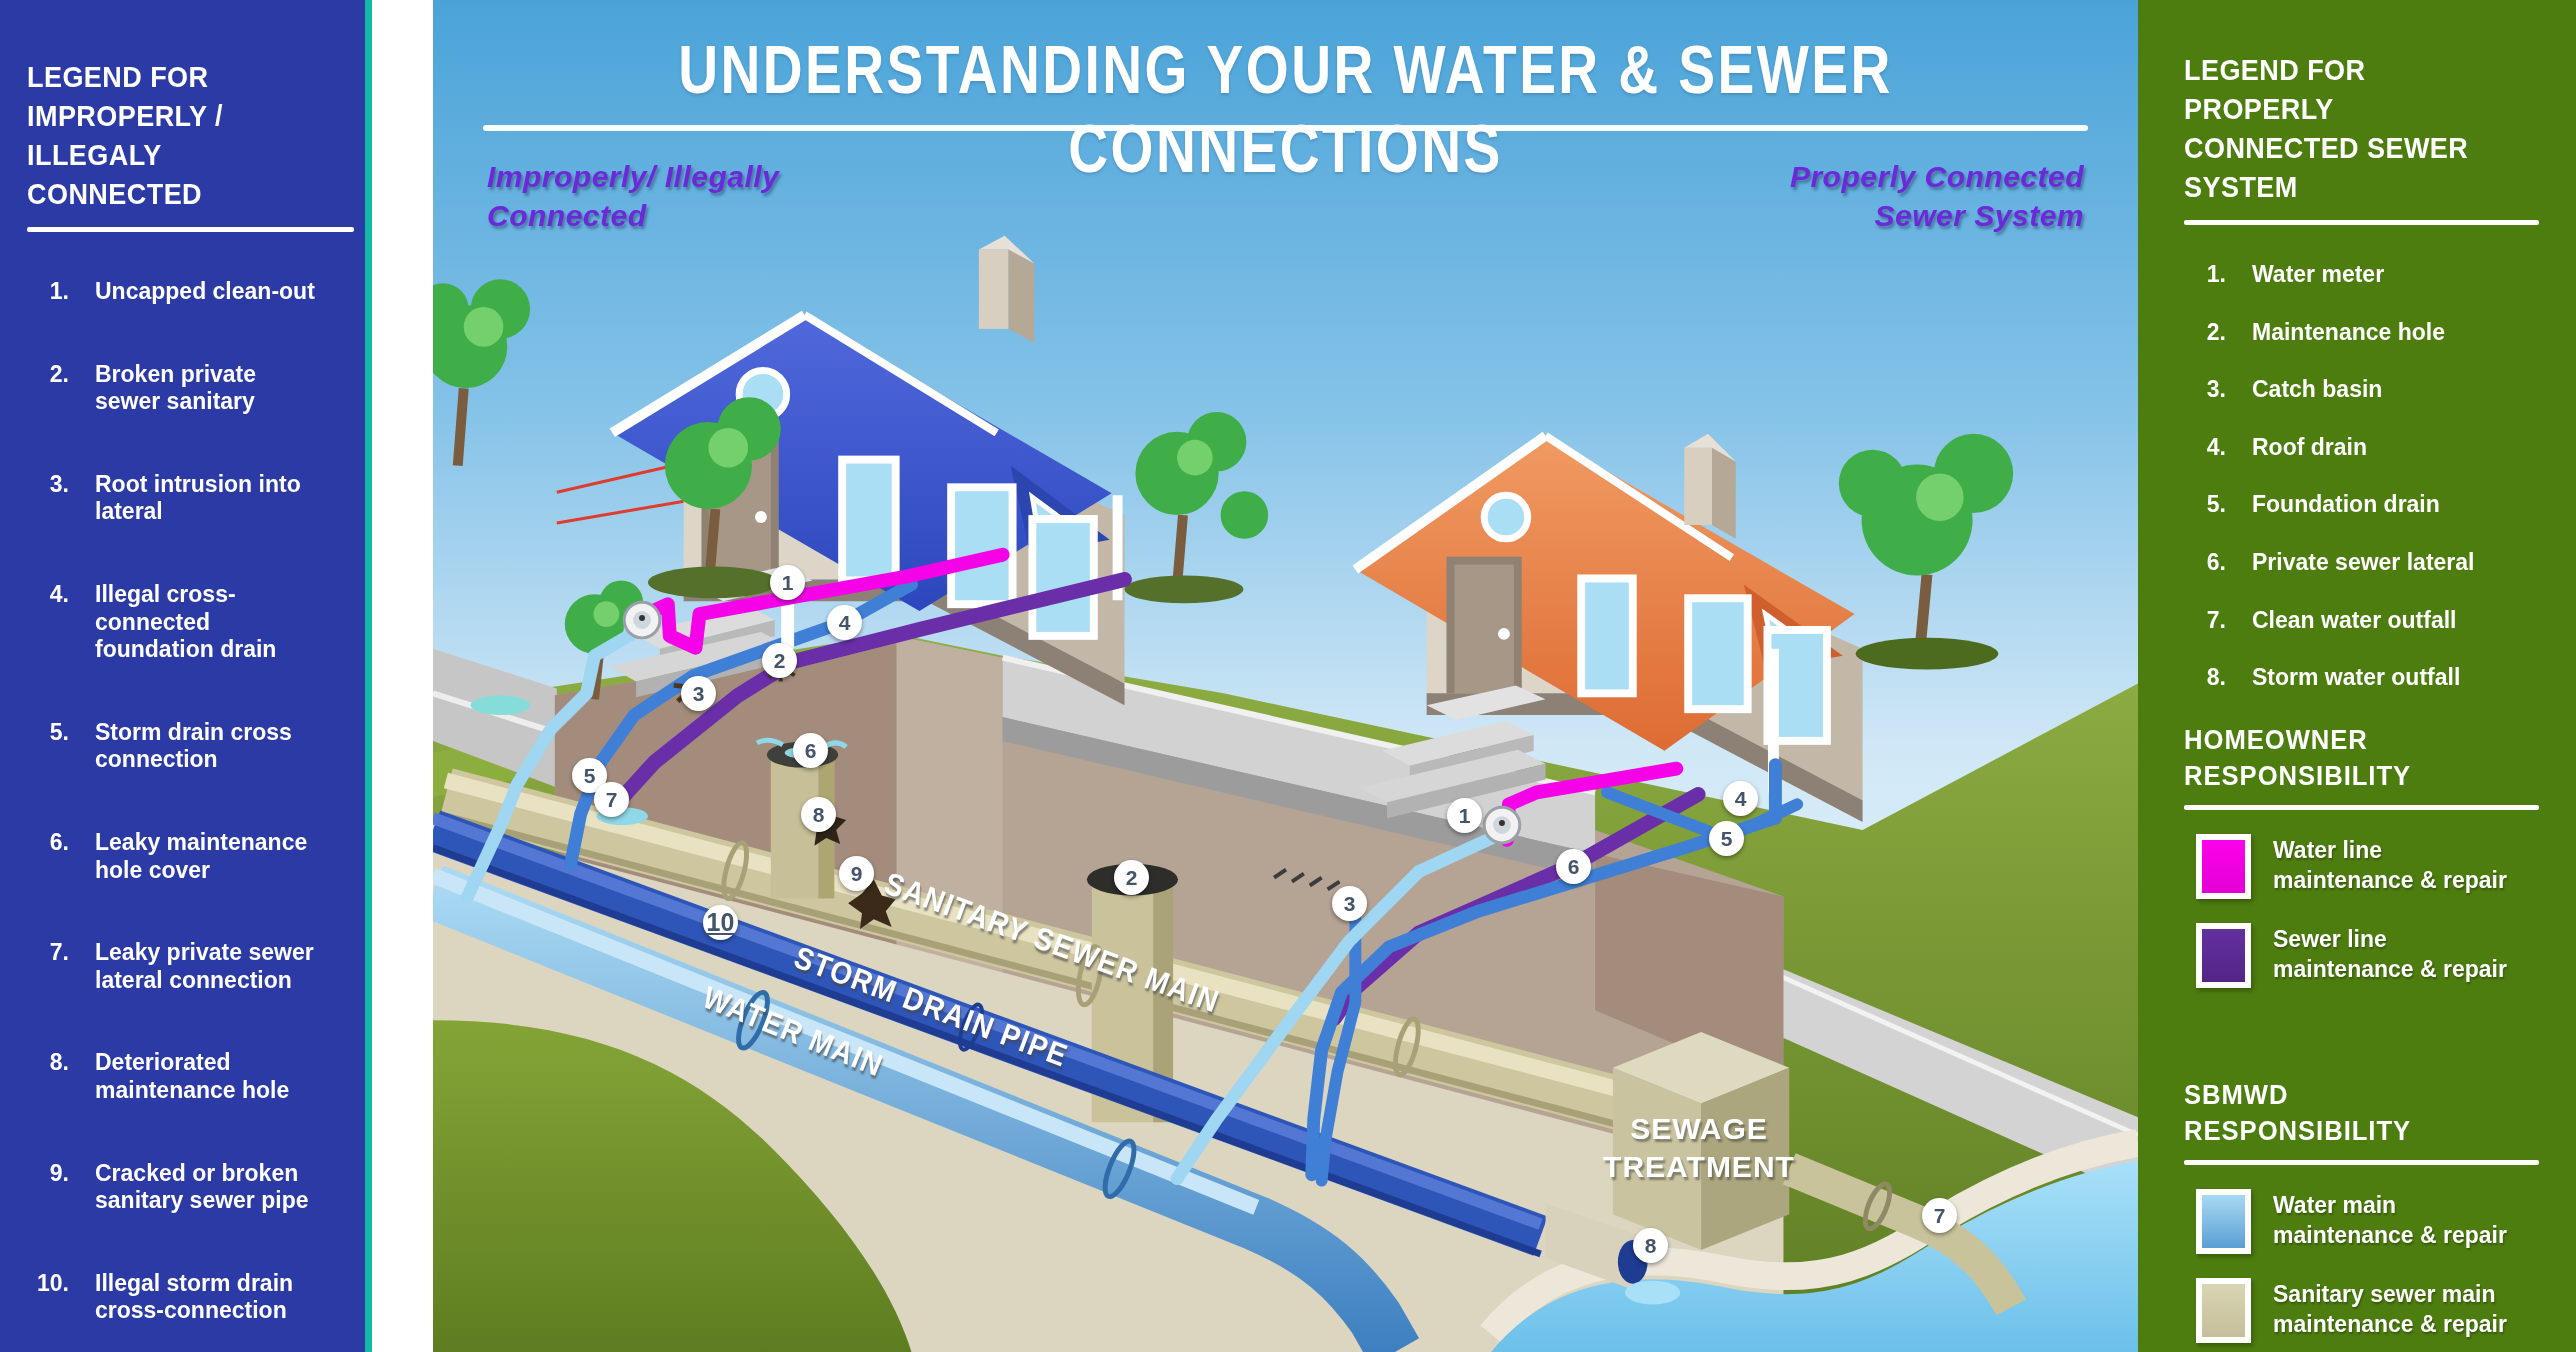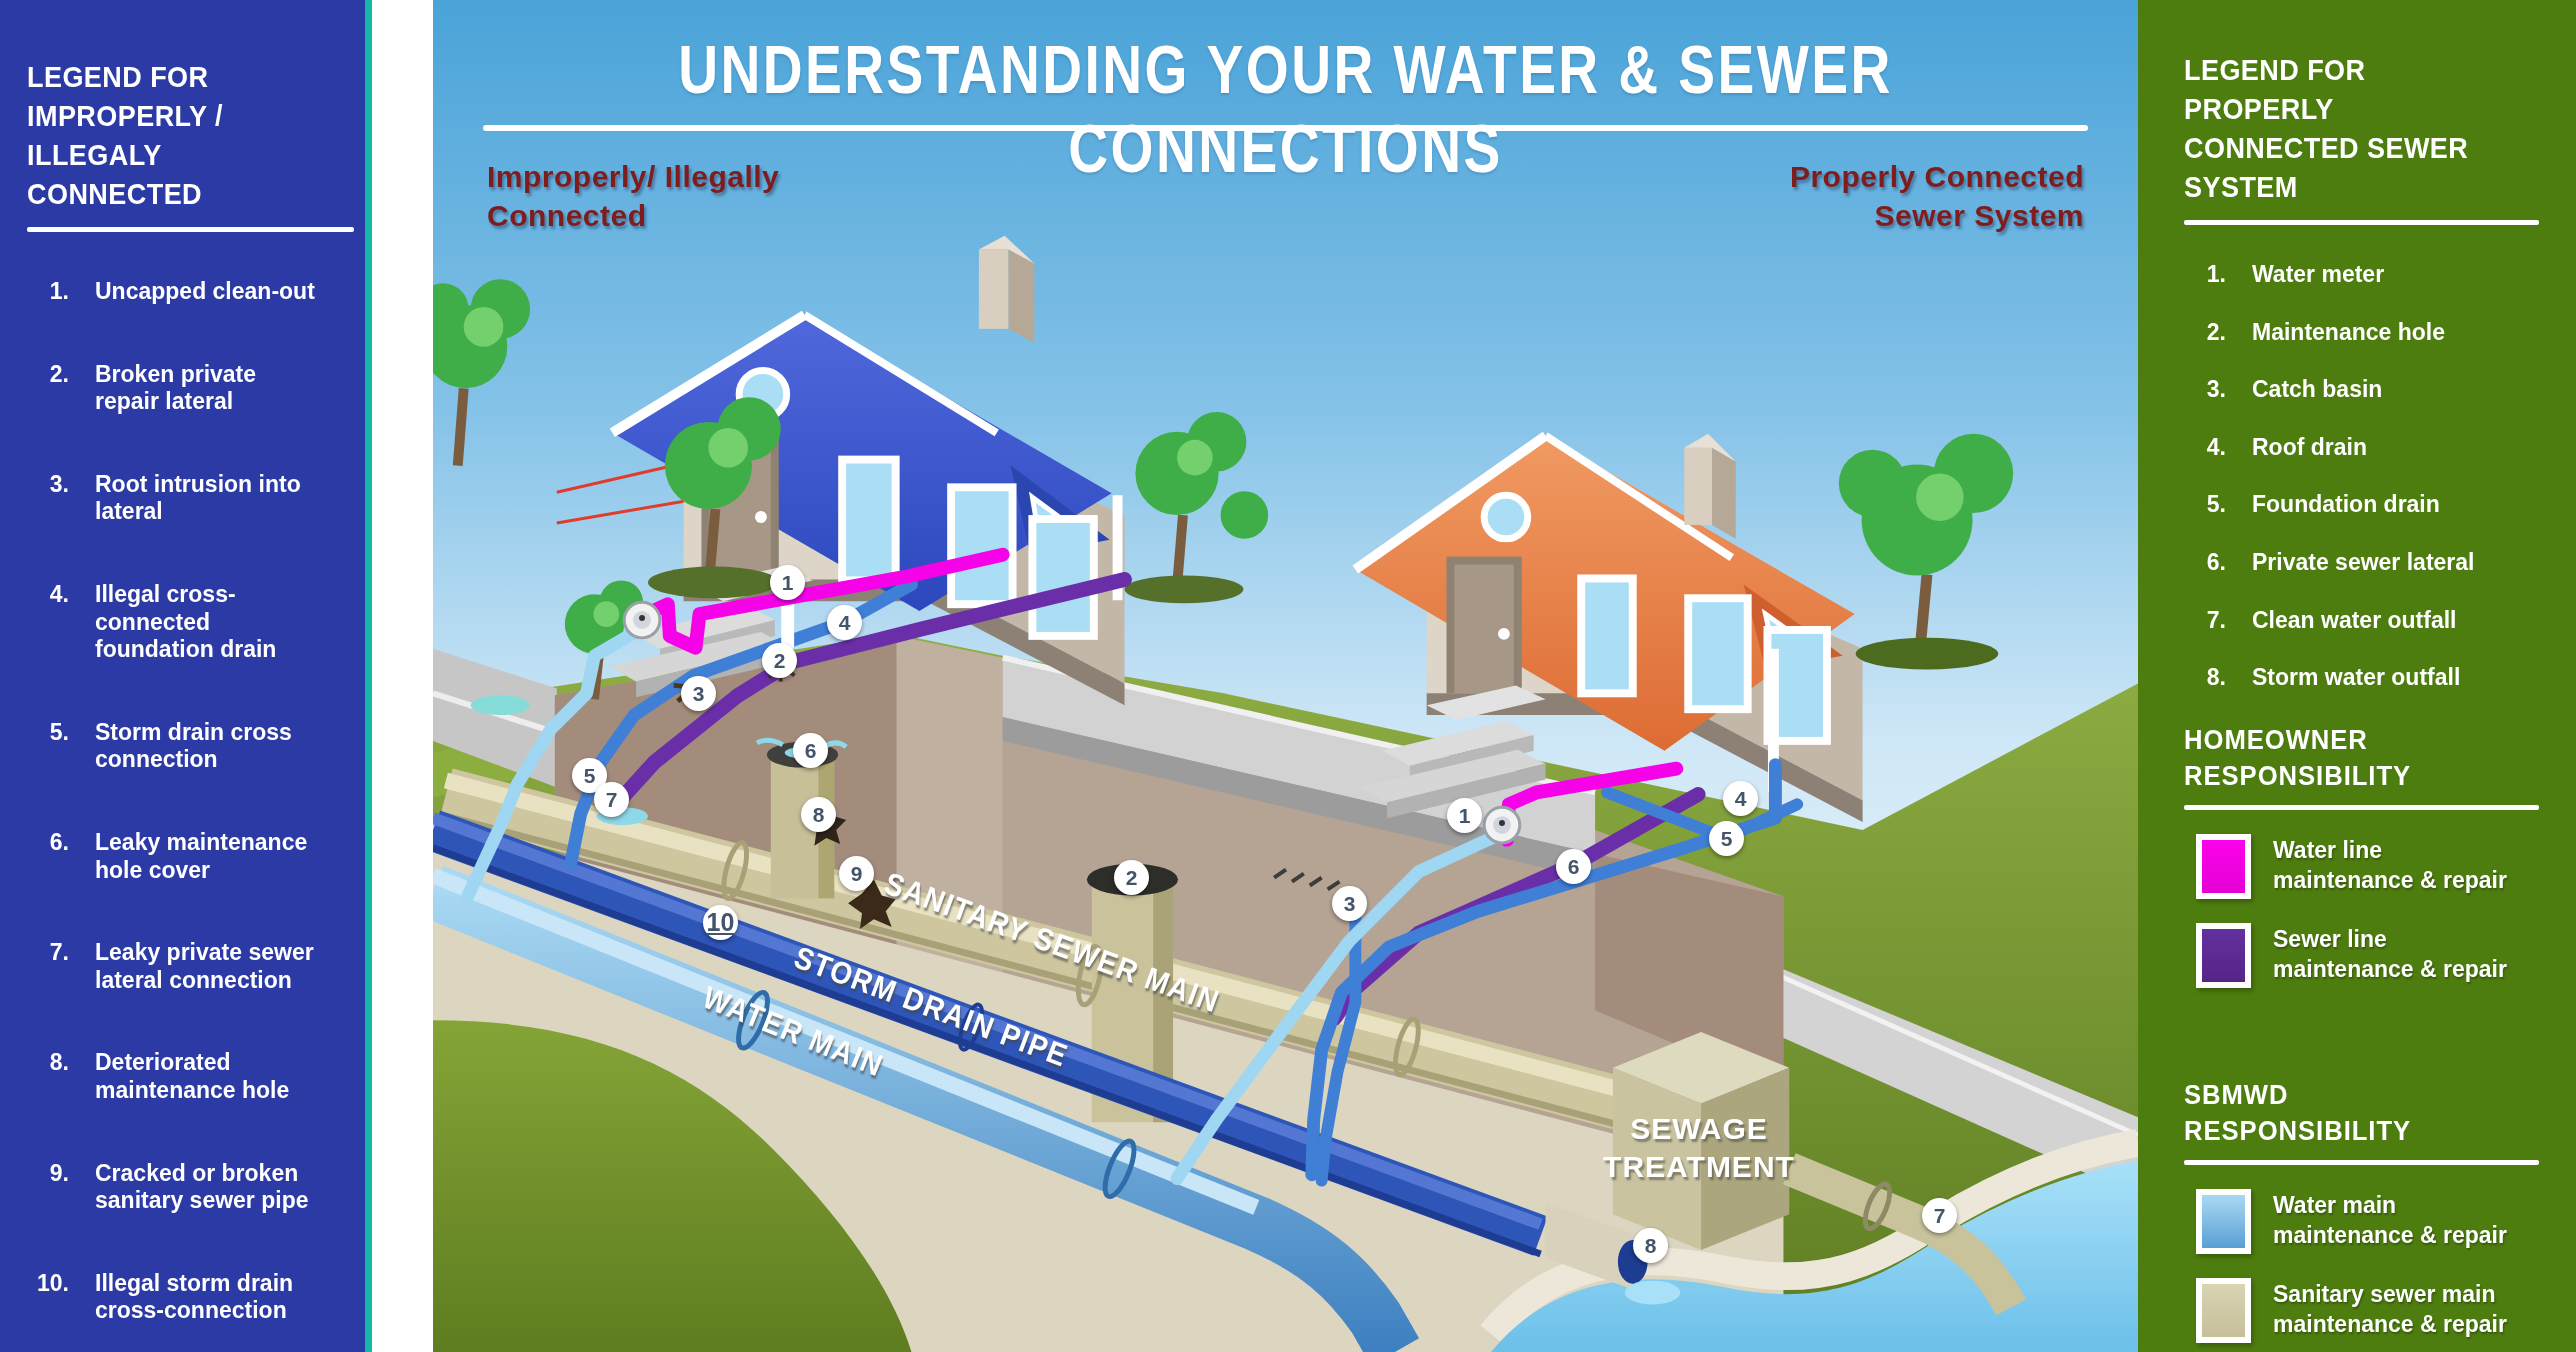--- a/index.html
+++ b/index.html
@@ -36,23 +36,23 @@
   
   .stage{position:absolute;left:433px;top:0;width:1705px;height:1352px;overflow:hidden;}
   .scene-svg{position:absolute;left:0;top:0;width:100%;height:100%;}
 
   .main-title{position:absolute;left:0;width:100%;top:30px;margin:0;text-align:center;
               color:#fff;font-size:69px;font-weight:800;letter-spacing:3px;
               transform:scaleX(.8);transform-origin:center top;
               text-shadow:0 2px 3px rgba(30,70,110,.25);}
   .title-underline{position:absolute;left:50px;right:50px;top:125px;height:6px;background:#fff;border-radius:3px;}
 
-  .subtitle{position:absolute;top:157px;color:#7f1d1d;font-size:30px;font-weight:800;
+  .subtitle{position:absolute;top:157px;color:#6d28d9;font-size:30px;font-weight:800;
             line-height:1.3;white-space:pre-line;letter-spacing:0.5px;
-            text-shadow:2px 3px 3px rgba(40,70,110,.55);}
+            text-shadow:2px 3px 3px rgba(40,70,110,.55);font-style:italic;}
   .subtitle-left{left:54px;text-align:left;}
   .subtitle-right{right:54px;text-align:right;}
 
   .pipe-label{position:absolute;color:#fff;font-weight:800;font-size:31px;letter-spacing:1.5px;
               white-space:nowrap;text-shadow:2px 3px 2px rgba(70,70,70,.6);}
   .plant-label{position:absolute;color:#fff;font-weight:800;font-size:30px;letter-spacing:1px;
                text-align:center;line-height:1.25;white-space:pre-line;
                text-shadow:2px 3px 2px rgba(70,70,60,.55);}
 
   .marker-layer{position:absolute;left:0;top:0;width:100%;height:100%;pointer-events:none;}
@@ -71,21 +71,21 @@
     <div class="underline" style="width:327px"></div>
     <div class="legend-list" id="improper-list">
   <div class="legend-row">
     <span class="num">1.</span>
     <span class="lbl">Uncapped clean-out</span>
   </div>
 
   <div class="legend-row">
     <span class="num">2.</span>
     <span class="lbl">Broken private
-repair lateral</span>
+sewer sanitary</span>
   </div>
 
   <div class="legend-row">
     <span class="num">3.</span>
     <span class="lbl">Root intrusion into lateral</span>
   </div>
 
   <div class="legend-row">
     <span class="num">4.</span>
     <span class="lbl">Illegal cross-connected

